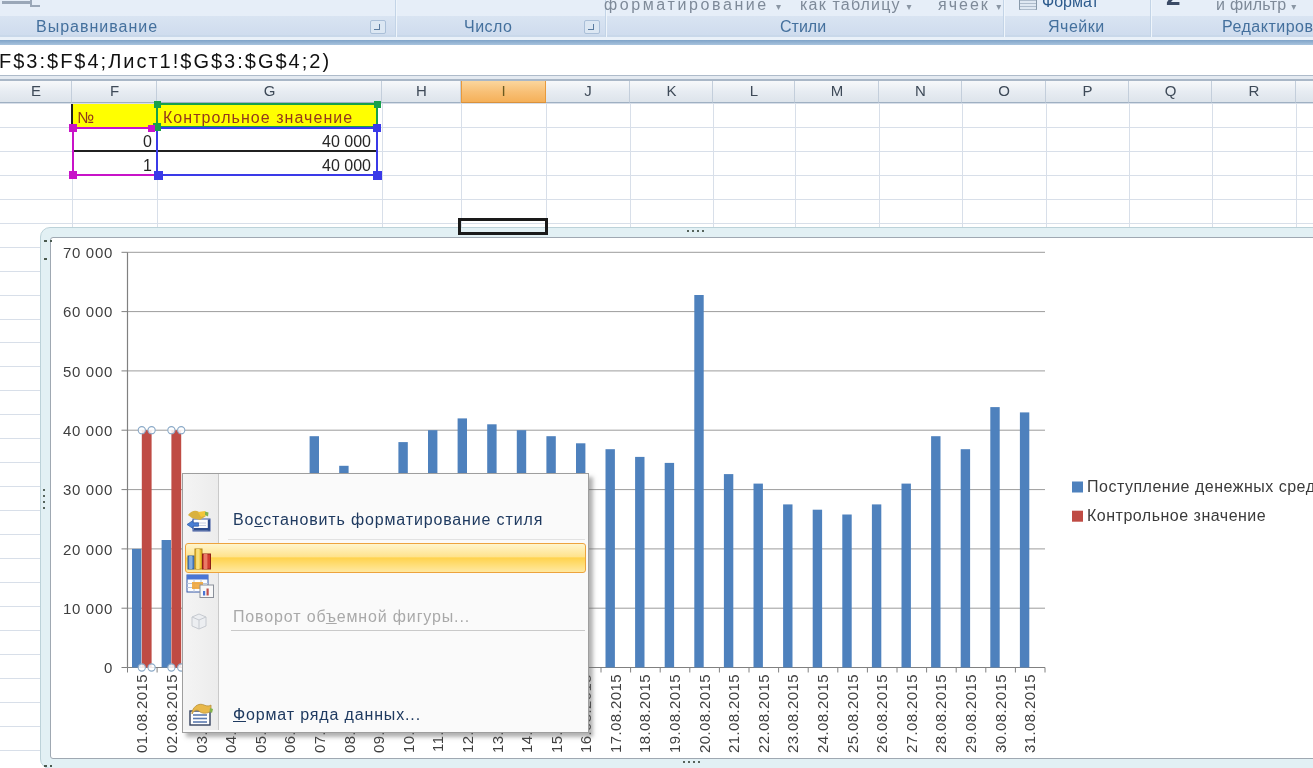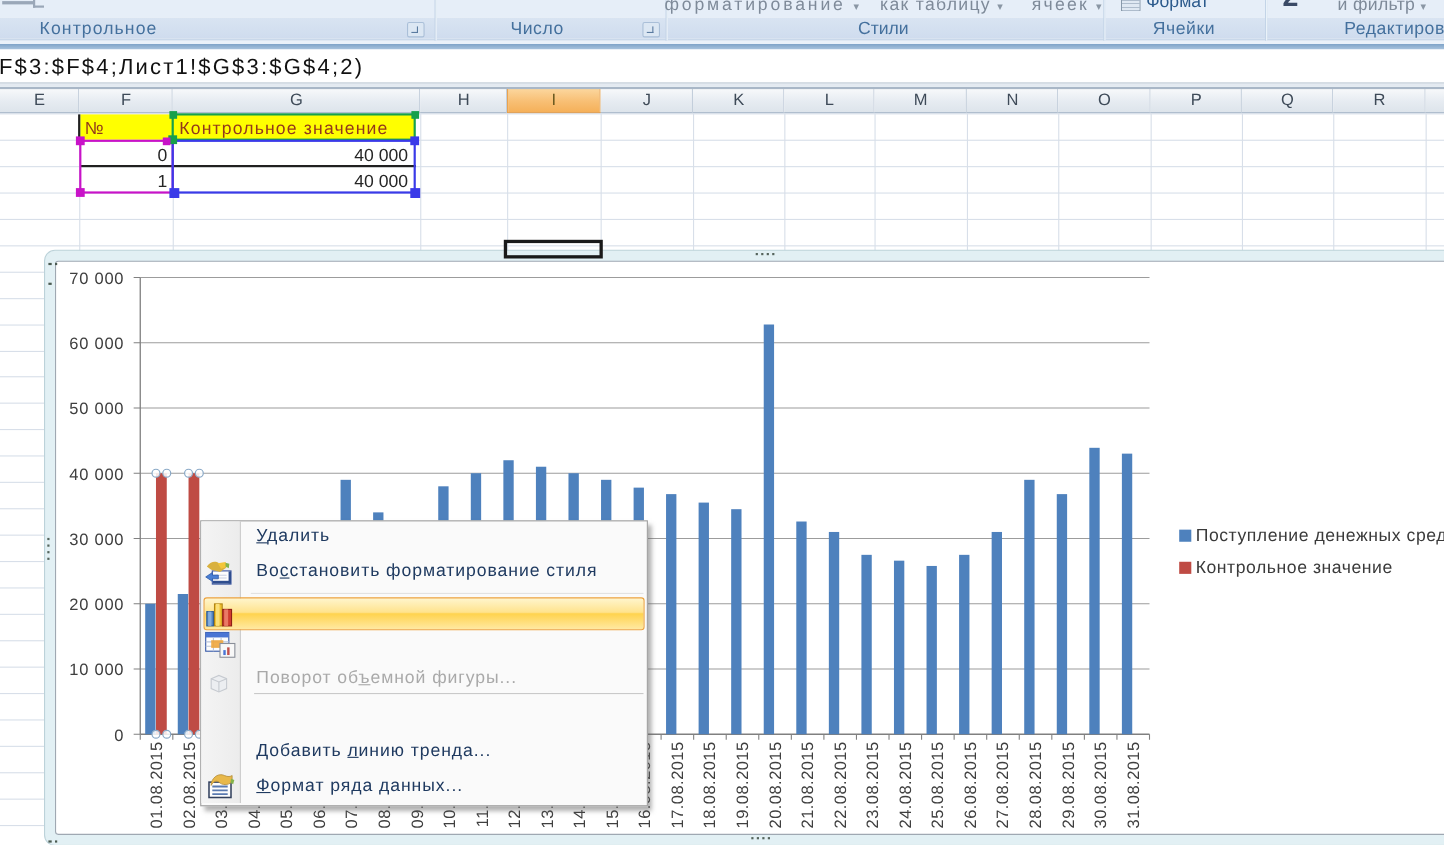--- a/index.html
+++ b/index.html
@@ -116,21 +116,21 @@
 <div style="position:absolute;left:148px;top:125px;width:7px;height:7px;background:#c813c8;"></div>
 <div style="position:absolute;left:373px;top:124px;width:8px;height:8px;background:#3a3ae8;"></div>
 <div style="position:absolute;left:154px;top:171px;width:9px;height:9px;background:#3a3ae8;"></div>
 <div style="position:absolute;left:373px;top:171px;width:9px;height:9px;background:#3a3ae8;"></div>
 
 <div style="position:absolute;left:0;top:0;width:1313px;height:16px;background:#e6eef8;"></div>
 <div style="position:absolute;left:0;top:16px;width:1313px;height:19px;background:linear-gradient(#d9e4f2,#cfdcee);"></div>
 <div style="position:absolute;left:0;top:35px;width:1313px;height:2px;background:#c9d8ea;"></div>
 <div style="position:absolute;left:0;top:37px;width:1313px;height:3px;background:#eaf1f9;"></div>
 <div style="position:absolute;left:0;top:40px;width:1313px;height:5px;background:linear-gradient(#7fa3c8,#a9c4de);"></div>
-<div class="glabel" style="left:36px;letter-spacing:1.0px;">Контрольное</div>
+<div class="glabel" style="left:36px;letter-spacing:1.0px;">Выравнивание</div>
 <div class="glabel" style="left:464px;letter-spacing:0.5px;">Число</div>
 <div class="glabel" style="left:780px;">Стили</div>
 <div class="glabel" style="left:1048px;letter-spacing:0.5px;">Ячейки</div>
 <div class="glabel" style="left:1222px;letter-spacing:0.5px;">Редактирован</div>
 <div class="gsep" style="left:395px;"></div>
 <div class="gsep" style="left:605px;"></div>
 <div class="gsep" style="left:1003px;"></div>
 <div class="gsep" style="left:1150px;"></div>
 <div class="dlaunch" style="left:370px;">
       <span></span>
@@ -313,21 +313,20 @@
 <rect x="1021.0" y="273.7" width="11" height="11" fill="#bf4b44"></rect>
 <text x="1036.0" y="284.0" font-size="16" letter-spacing="0.5" fill="#3a3a3a" font-family="Liberation Sans, sans-serif">Контрольное значение</text>
 </svg>
 <div style="position:absolute;left:458px;top:218px;width:90px;height:17px;border:3px solid #1a1a1a;box-sizing:border-box;"></div>
 
 <div style="position:absolute;left:182px;top:473px;width:405px;height:258px;background:#fafafa;border:1px solid #9e9e9e;box-shadow:4px 4px 4px rgba(100,100,100,0.5);"></div>
 <div style="position:absolute;left:183px;top:474px;width:35px;height:256px;background:linear-gradient(90deg,#f4f4f4,#ececec);border-right:1px solid #c9c9c9;"></div>
 <div style="position:absolute;left:228px;top:539px;width:357px;height:1px;background:#e2e2e2;"></div>
 <div style="position:absolute;left:231px;top:630px;width:354px;height:1px;background:#c9c9c9;"></div>
 <div style="position:absolute;left:184.5px;top:543px;width:401px;height:30px;border:1px solid #eda33d;border-radius:3px;background:linear-gradient(#fff5cc,#ffe38d 45%,#ffd34e 50%,#ffe9a2);box-sizing:border-box;"></div>
-<div style="position:absolute;left:233px;top:478.5px;width:350px;height:22px;font:16px 'Liberation Sans',sans-serif;letter-spacing:0.85px;color:#1f3a60;white-space:nowrap;"><u>У</u>далить</div>
 <div style="position:absolute;left:233px;top:510.5px;width:350px;height:22px;font:16px 'Liberation Sans',sans-serif;letter-spacing:0.85px;color:#1f3a60;white-space:nowrap;">Во<u>с</u>становить форматирование стиля</div>
 <div style="position:absolute;left:186px;top:509px;width:26px;height:24px;"><svg width="27" height="25">
         <rect x="7" y="10" width="17" height="12" fill="#fdfdfd" stroke="#3a55a0" stroke-width="1"></rect>
         <rect x="7.5" y="19" width="16" height="2.6" fill="#2e4d8e"></rect>
         <rect x="21.8" y="10.5" width="2.2" height="11" fill="#2e4d8e"></rect>
         <line x1="10" y1="14" x2="20" y2="14" stroke="#c8cfe2"></line>
         <line x1="10" y1="16.5" x2="20" y2="16.5" stroke="#c8cfe2"></line>
         <path d="M2 6 C6 1 10 1 13 3 L20 7 L14 11 L6 9 Z" fill="#d9b13f"></path>
         <path d="M12 3 L19 2 L21 6 L15 8 Z" fill="#f3c63a"></path>
         <path d="M19 2.5 L22.5 3.5 L22 7.5 L19 6 Z" fill="#84b34c"></path>
@@ -352,21 +351,20 @@
         <rect x="14" y="11" width="13.5" height="12.5" fill="#f8f8f8" stroke="#8a8f99" stroke-width="1"></rect>
         <rect x="17" y="17" width="2.2" height="4.5" fill="#4a75d4"></rect>
         <rect x="20.5" y="14.5" width="2.2" height="7" fill="#c0504d"></rect>
       </svg></div>
 <div style="position:absolute;left:233px;top:607.5px;width:350px;height:22px;font:16px 'Liberation Sans',sans-serif;letter-spacing:0.85px;color:#a9a9a9;white-space:nowrap;">Поворот об<u>ъ</u>емной фигуры...</div>
 <div style="position:absolute;left:186px;top:609px;width:26px;height:24px;"><svg width="26" height="24">
         <path d="M6 8 L13 5 L20 8 L20 17 L13 20 L6 17 Z" fill="#eceef1" stroke="#c6cad0"></path>
         <path d="M6 8 L13 11 L20 8" fill="none" stroke="#c6cad0"></path>
         <line x1="13" y1="11" x2="13" y2="20" stroke="#c6cad0"></line>
       </svg></div>
-<div style="position:absolute;left:233px;top:673.5px;width:350px;height:22px;font:16px 'Liberation Sans',sans-serif;letter-spacing:0.85px;color:#1f3a60;white-space:nowrap;">Добавить <u>л</u>инию тренда...</div>
 <div style="position:absolute;left:233px;top:705.5px;width:350px;height:22px;font:16px 'Liberation Sans',sans-serif;letter-spacing:0.85px;color:#1f3a60;white-space:nowrap;"><u>Ф</u>ормат ряда данных...</div>
 <div style="position:absolute;left:186px;top:702px;width:26px;height:24px;"><svg width="30" height="26">
         <rect x="4" y="9" width="20" height="14" fill="#fdfdfd" stroke="#33415e" stroke-width="1.4"></rect>
         <line x1="7" y1="13" x2="21" y2="13" stroke="#5a7ab0" stroke-width="1.6"></line>
         <line x1="7" y1="16.5" x2="21" y2="16.5" stroke="#5a7ab0" stroke-width="1.6"></line>
         <line x1="7" y1="20" x2="21" y2="20" stroke="#5a7ab0" stroke-width="1.6"></line>
         <path d="M6 10 C8 3 14 1 18 3 C21 4.5 24 4 25 3 L25 9 C21 12 16 12 13 9 C11 7.5 8 8 6 12 Z" fill="#e8b84a" stroke="#b8913a" stroke-width="0.8"></path>
         <path d="M24 6 L27 7 L26 11 L23.5 9.5 Z" fill="#84b34c"></path>
       </svg></div>
 

